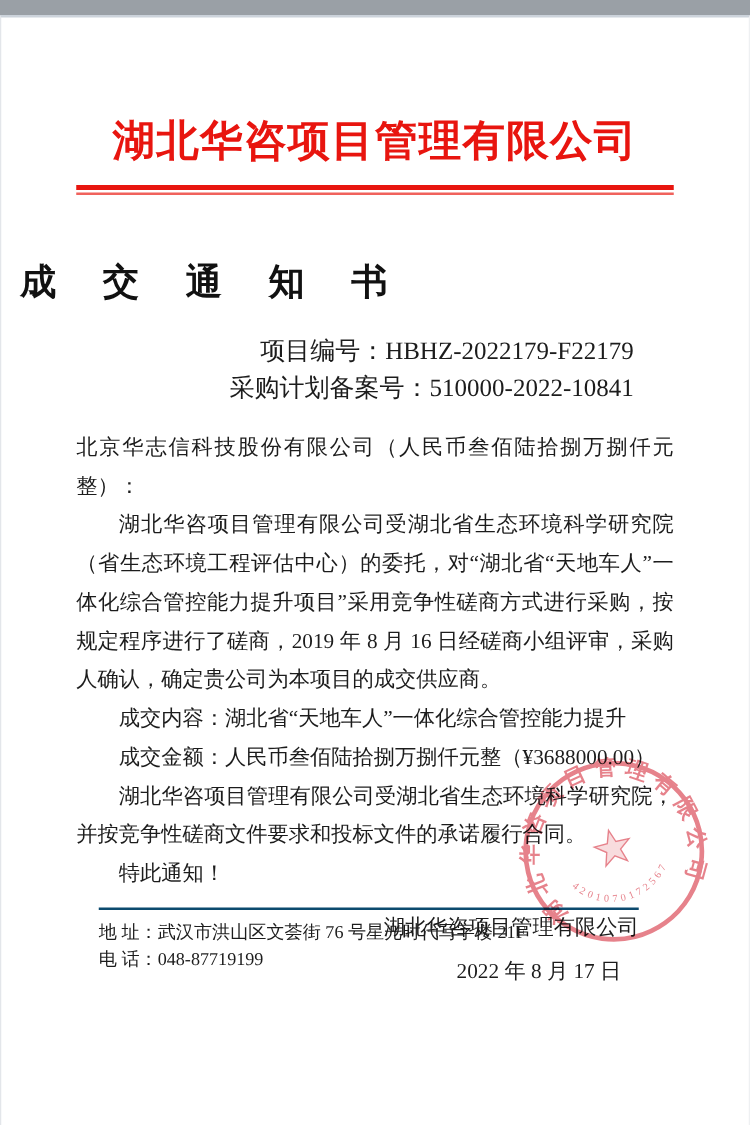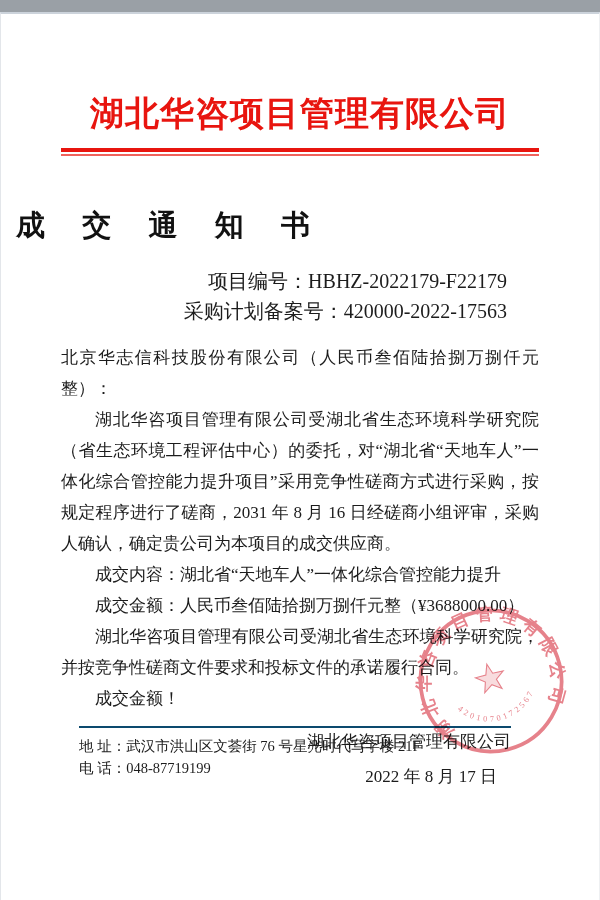--- a/index.html
+++ b/index.html
@@ -96,30 +96,30 @@
 
   <div class="rule-wrap">
     <div class="rule-thick"></div>
     <div class="rule-thin"></div>
   </div>
 
   <div class="doc-title">成 交 通 知 书</div>
 
   <div class="meta">
     <div>项目编号：HBHZ-2022179-F22179</div>
-    <div>采购计划备案号：420000-2022-17563</div>
+    <div>采购计划备案号：510000-2022-10841</div>
   </div>
 
   <div class="content">
     <p>北京华志信科技股份有限公司（人民币叁佰陆拾捌万捌仟元整）：</p>
-    <p class="indent">湖北华咨项目管理有限公司受湖北省生态环境科学研究院（省生态环境工程评估中心）的委托，对“湖北省“天地车人”一体化综合管控能力提升项目”采用竞争性磋商方式进行采购，按规定程序进行了磋商，2031 年 8 月 16 日经磋商小组评审，采购人确认，确定贵公司为本项目的成交供应商。</p>
+    <p class="indent">湖北华咨项目管理有限公司受湖北省生态环境科学研究院（省生态环境工程评估中心）的委托，对“湖北省“天地车人”一体化综合管控能力提升项目”采用竞争性磋商方式进行采购，按规定程序进行了磋商，2019 年 8 月 16 日经磋商小组评审，采购人确认，确定贵公司为本项目的成交供应商。</p>
     <p class="indent">成交内容：湖北省“天地车人”一体化综合管控能力提升</p>
     <p class="indent">成交金额：人民币叁佰陆拾捌万捌仟元整（¥3688000.00）</p>
     <p class="indent">湖北华咨项目管理有限公司受湖北省生态环境科学研究院，并按竞争性磋商文件要求和投标文件的承诺履行合同。</p>
-    <p class="indent">成交金额！</p>
+    <p class="indent">特此通知！</p>
   </div>
 
   <div class="signature">
     <div>湖北华咨项目管理有限公司</div>
     <div class="sig-date">2022 年 8 月 17 日</div>
   </div>
 
   <div class="footer">
     <div>地 址：武汉市洪山区文荟街 76 号星光时代写字楼 21F</div>
     <div>电 话：048-87719199</div>

